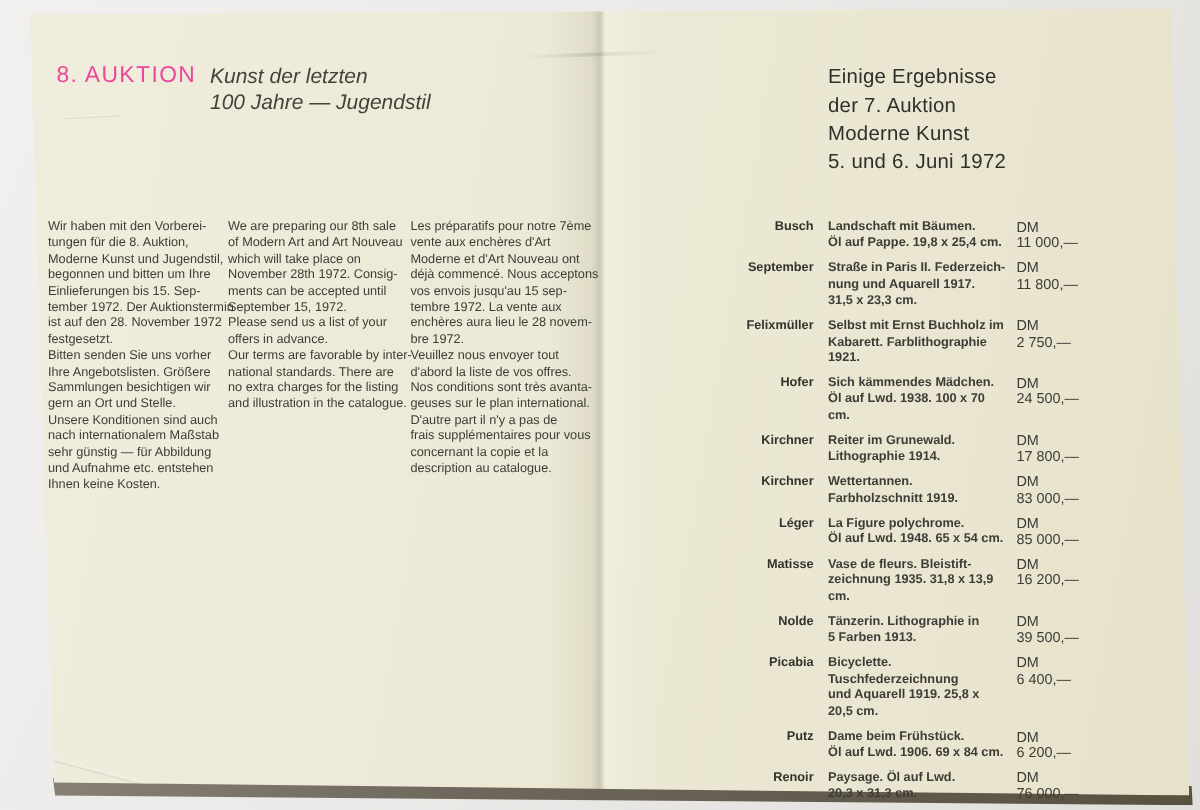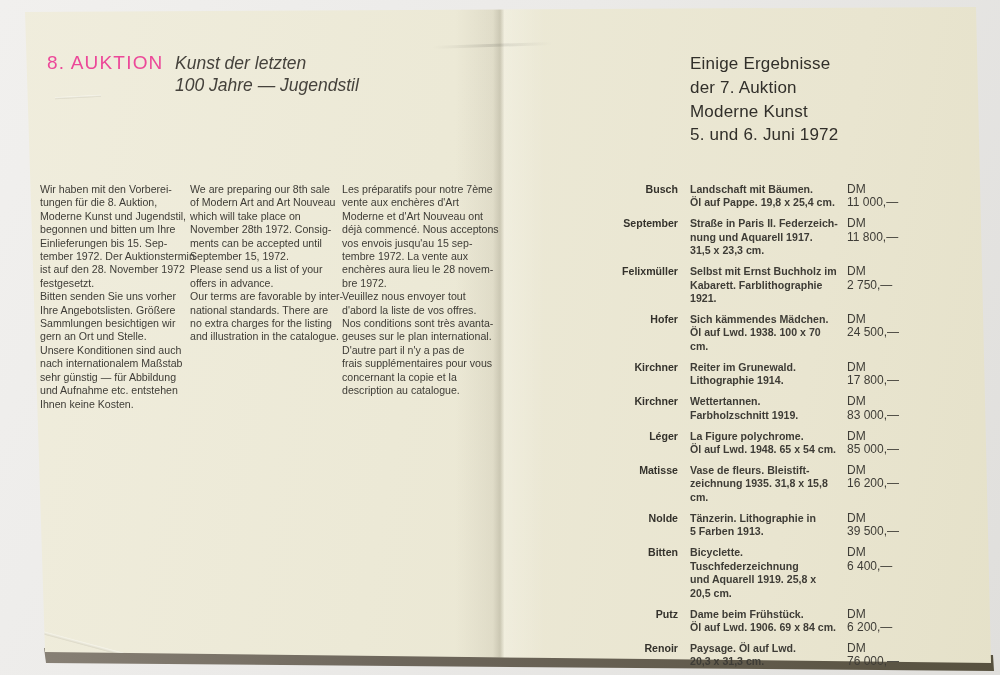--- a/index.html
+++ b/index.html
@@ -223,39 +223,39 @@
 Öl auf Lwd. 1948. 65 x 54 cm.</div>
       <div class="price">
         <span>DM</span>
         <span>85 000,—</span>
       </div>
     </div>
 
     <div class="result-row">
       <div class="artist">Matisse</div>
       <div class="work">Vase de fleurs. Bleistift-
-zeichnung 1935. 31,8 x 15,8 cm.</div>
+zeichnung 1935. 31,8 x 13,9 cm.</div>
       <div class="price">
         <span>DM</span>
         <span>16 200,—</span>
       </div>
     </div>
 
     <div class="result-row">
       <div class="artist">Nolde</div>
       <div class="work">Tänzerin. Lithographie in
 5 Farben 1913.</div>
       <div class="price">
         <span>DM</span>
         <span>39 500,—</span>
       </div>
     </div>
 
     <div class="result-row">
-      <div class="artist">Bitten</div>
+      <div class="artist">Picabia</div>
       <div class="work">Bicyclette. Tuschfederzeichnung
 und Aquarell 1919. 25,8 x 20,5 cm.</div>
       <div class="price">
         <span>DM</span>
         <span>6 400,—</span>
       </div>
     </div>
 
     <div class="result-row">
       <div class="artist">Putz</div>

